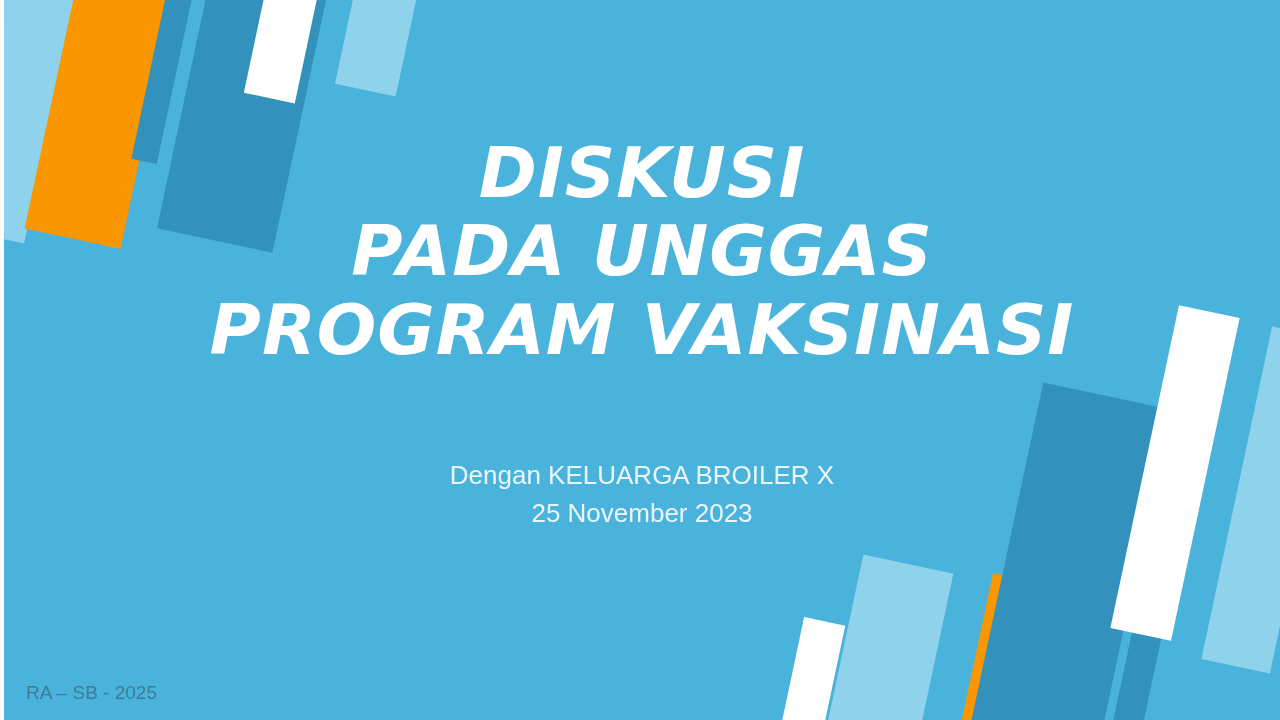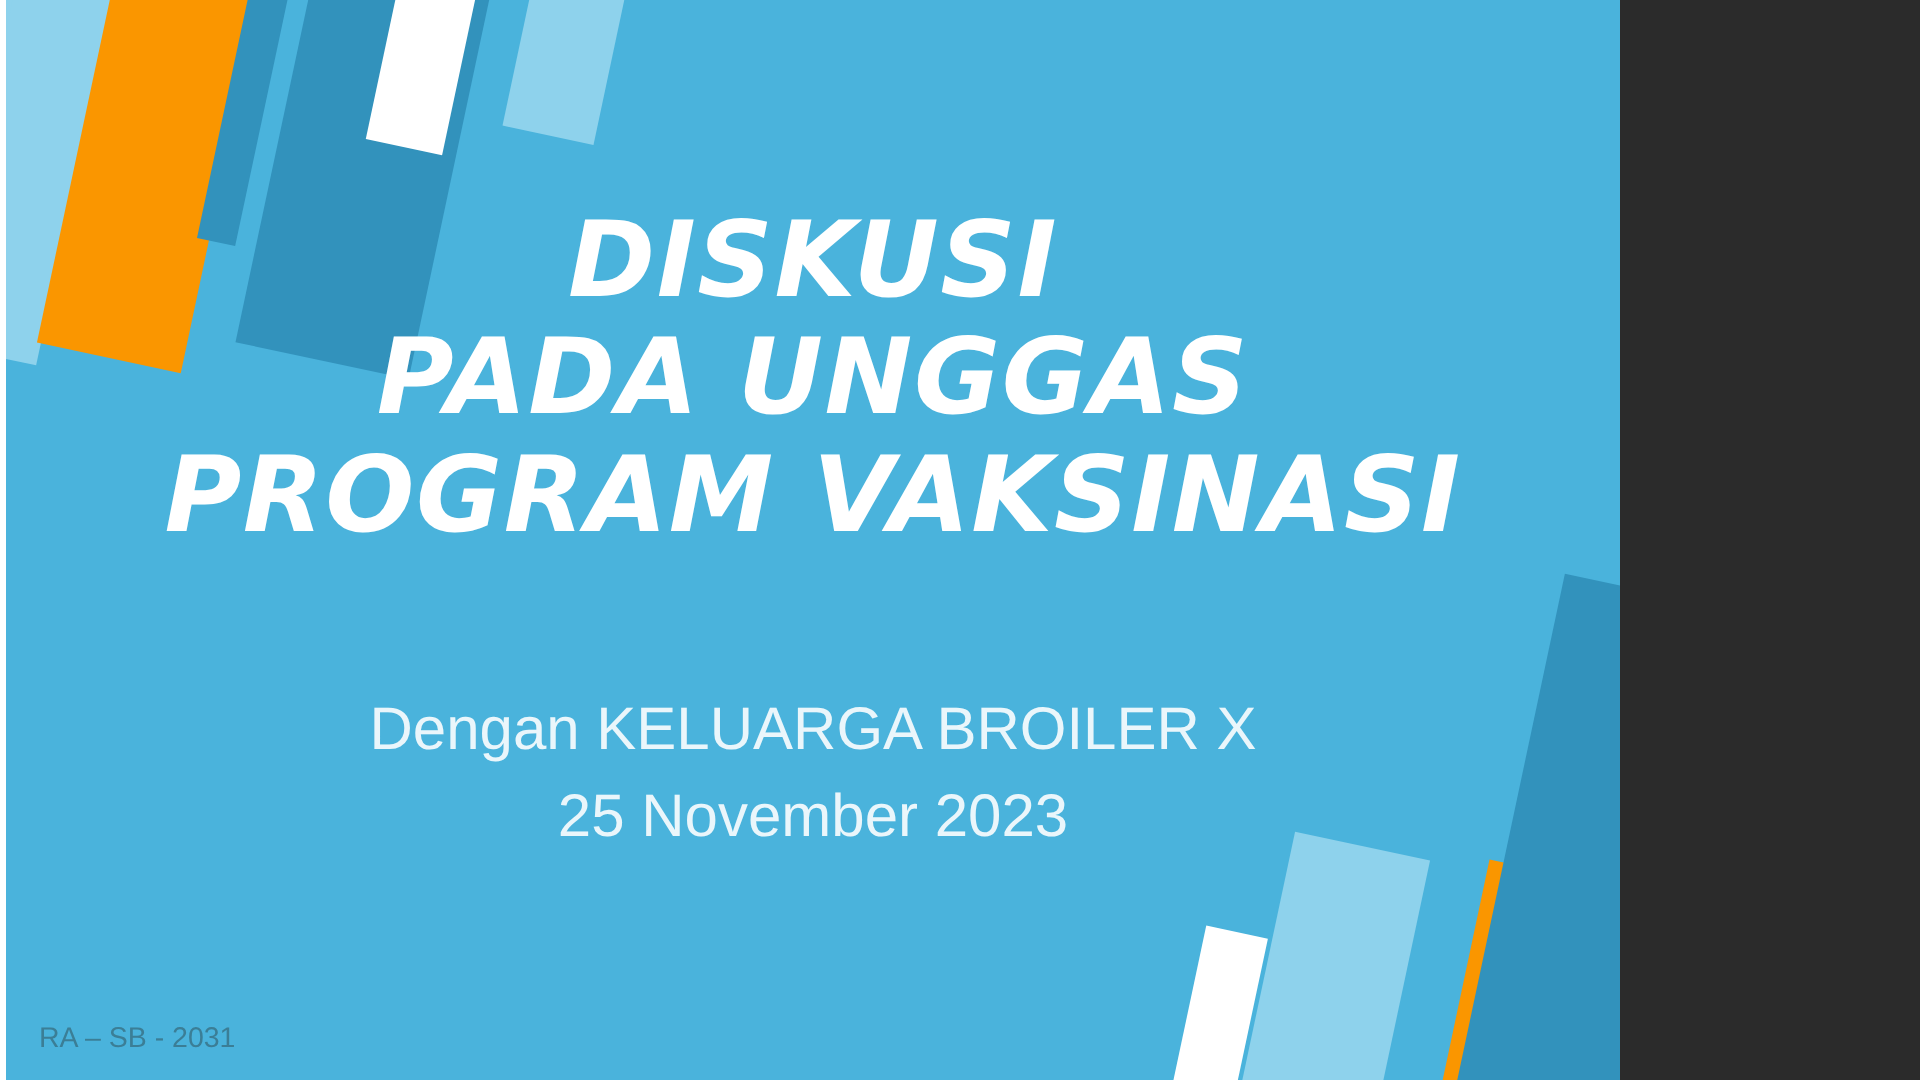--- a/index.html
+++ b/index.html
@@ -3,21 +3,21 @@
 <meta charset="utf-8">
 <style>
   html, body {
     margin: 0;
     padding: 0;
     background: #2b2b2b;
   }
 
   .slide {
     position: relative;
-    width: 1080px;
+    width: 1280px;
     height: 720px;
     overflow: hidden;
     background: #4AB3DC;
     font-family: "Liberation Sans", sans-serif;
     box-sizing: border-box;
     border-left: 4px solid #ffffff;
   }
 
   
   .deco-layer {
@@ -178,21 +178,21 @@
   .subtitle-block {
     margin-top: 88px;
     width: 100%;
     text-align: center;
   }
 
   .subtitle-line {
     color: #EAF6FB;
     font-family: "Liberation Sans", sans-serif;
     font-weight: 400;
-    font-size: 40px;
+    font-size: 26px;
     line-height: 1.45;
     white-space: nowrap;
   }
 
   .footer {
     position: absolute;
     left: 22px;
     bottom: 16px;
     color: #3B7E96;
     font-family: "Liberation Sans", sans-serif;
@@ -232,15 +232,15 @@
       <div class="title-line">PROGRAM VAKSINASI</div>
     </div>
 
     <div class="subtitle-block">
       <div class="subtitle-line">Dengan KELUARGA BROILER X</div>
       <div class="subtitle-line">25 November 2023</div>
     </div>
 
   </div>
 
-  <div class="footer">RA – SB - 2031</div>
+  <div class="footer">RA – SB - 2025</div>
 
 </div>
 
 </body></html>

